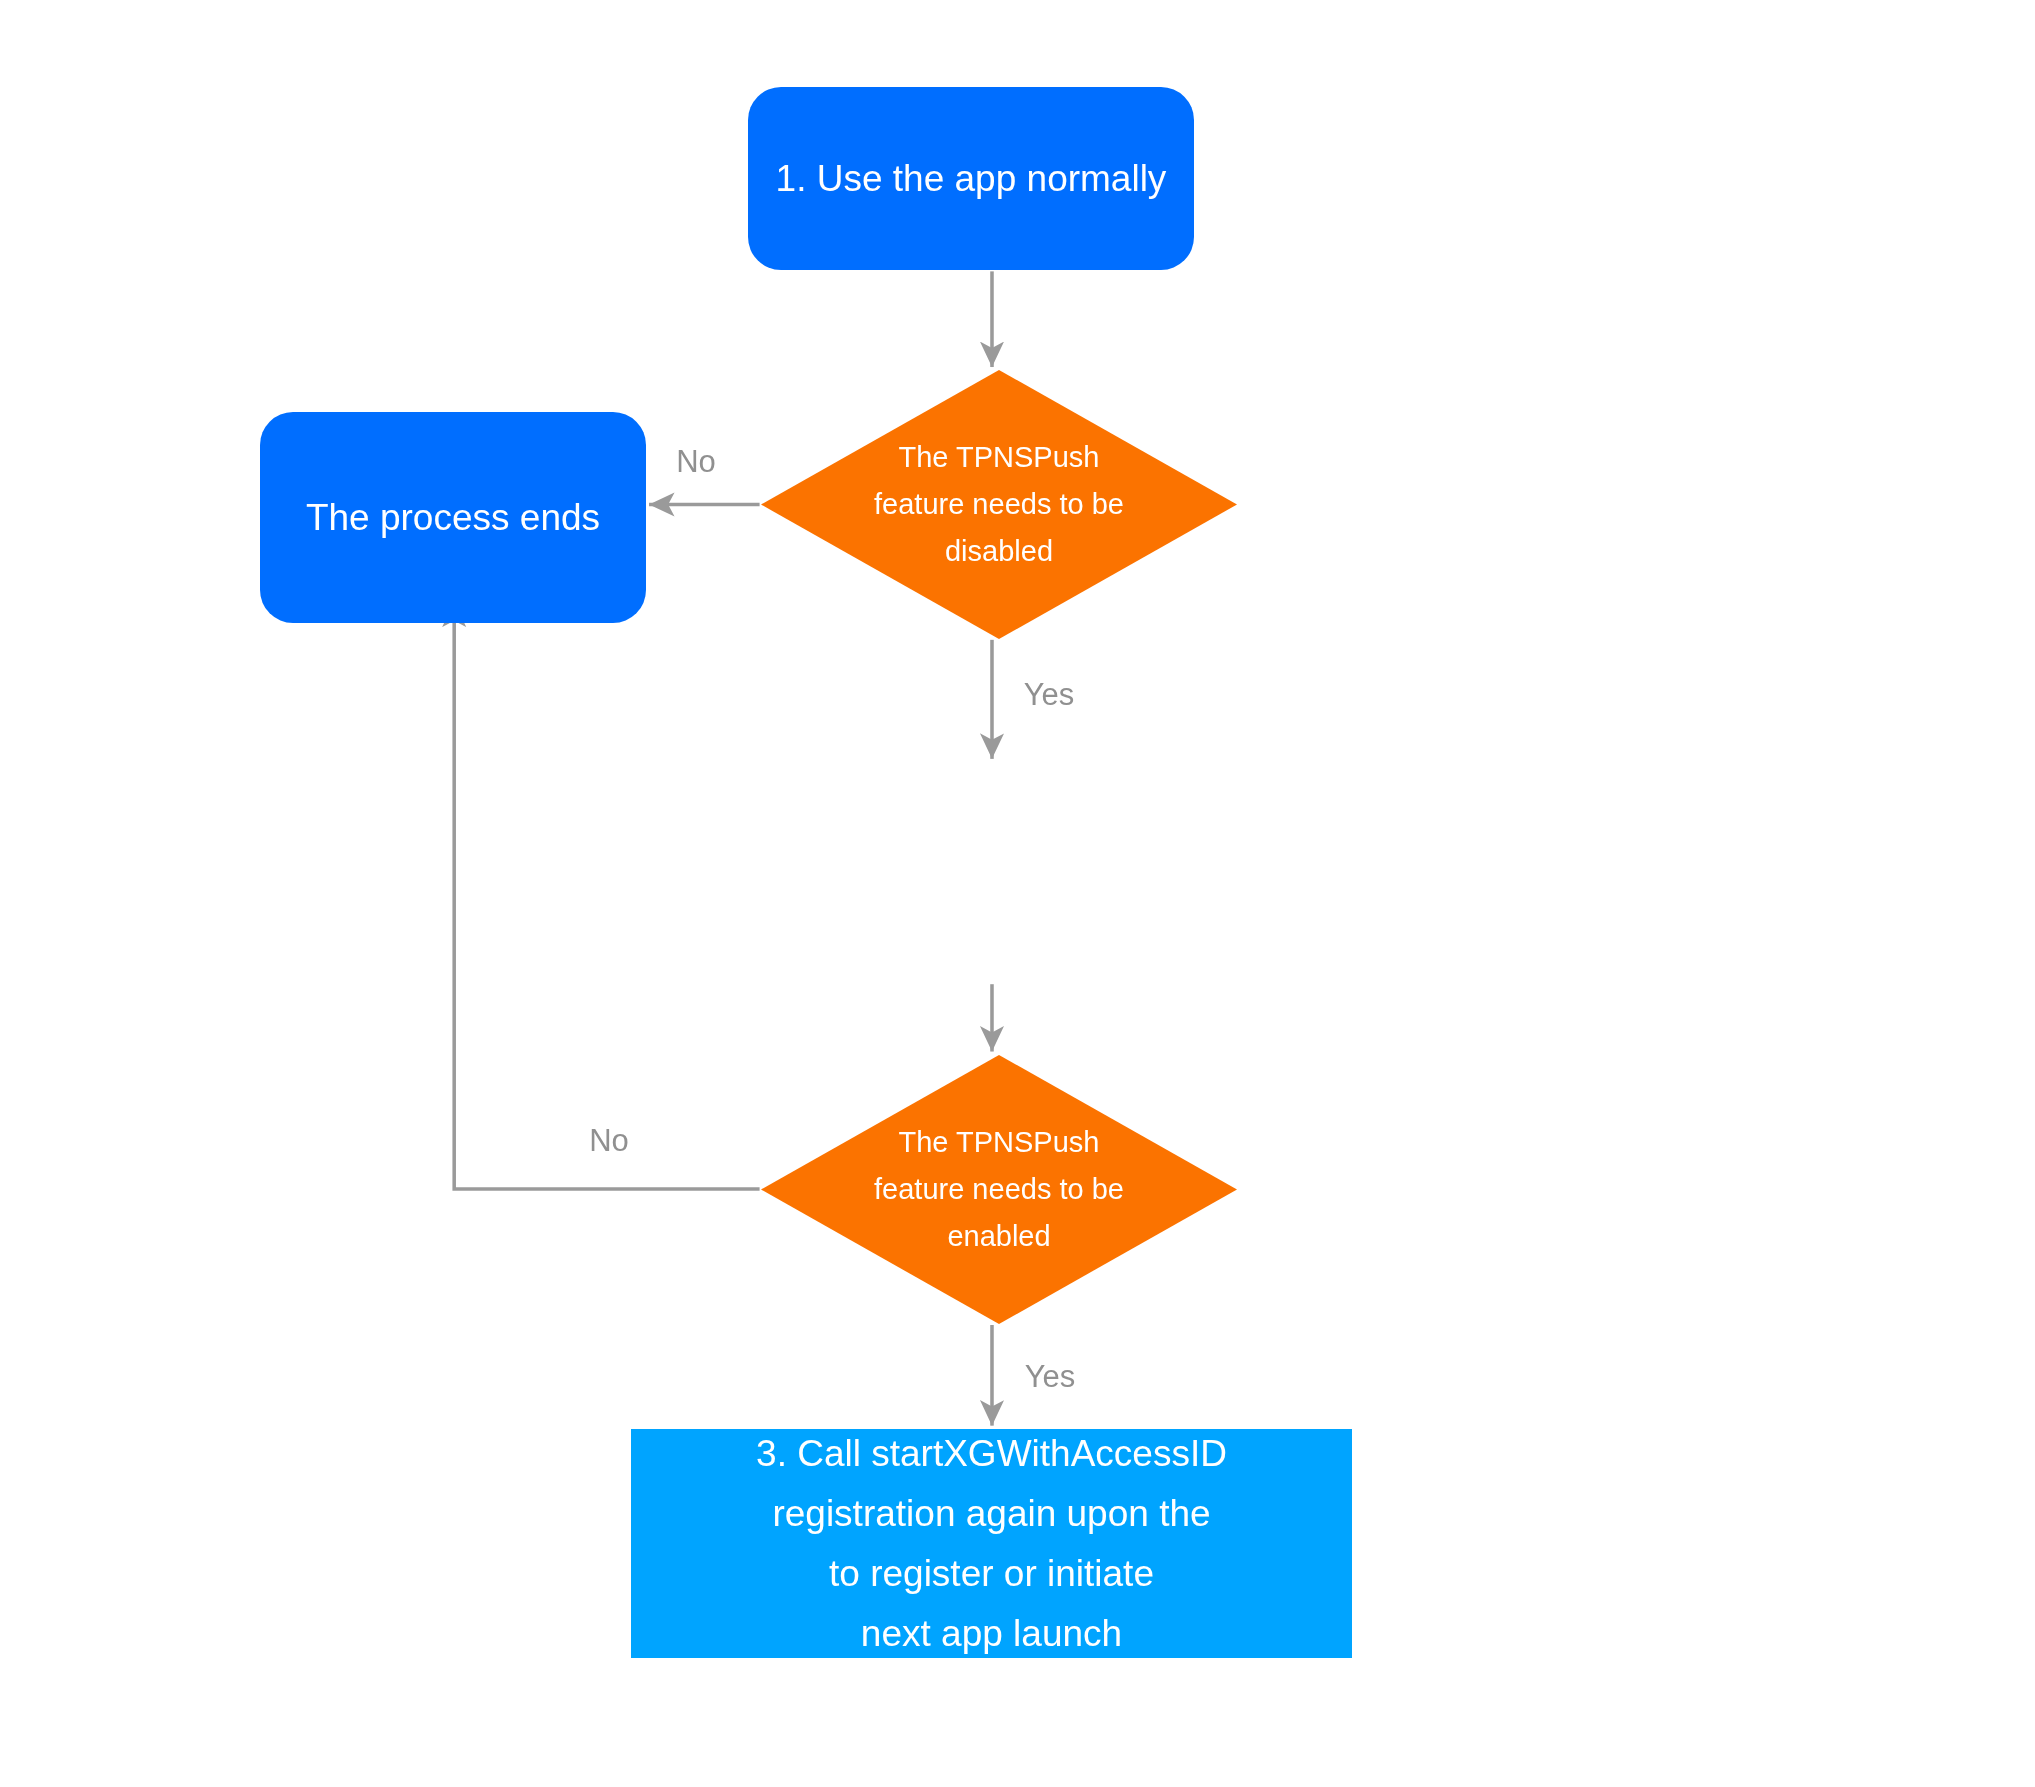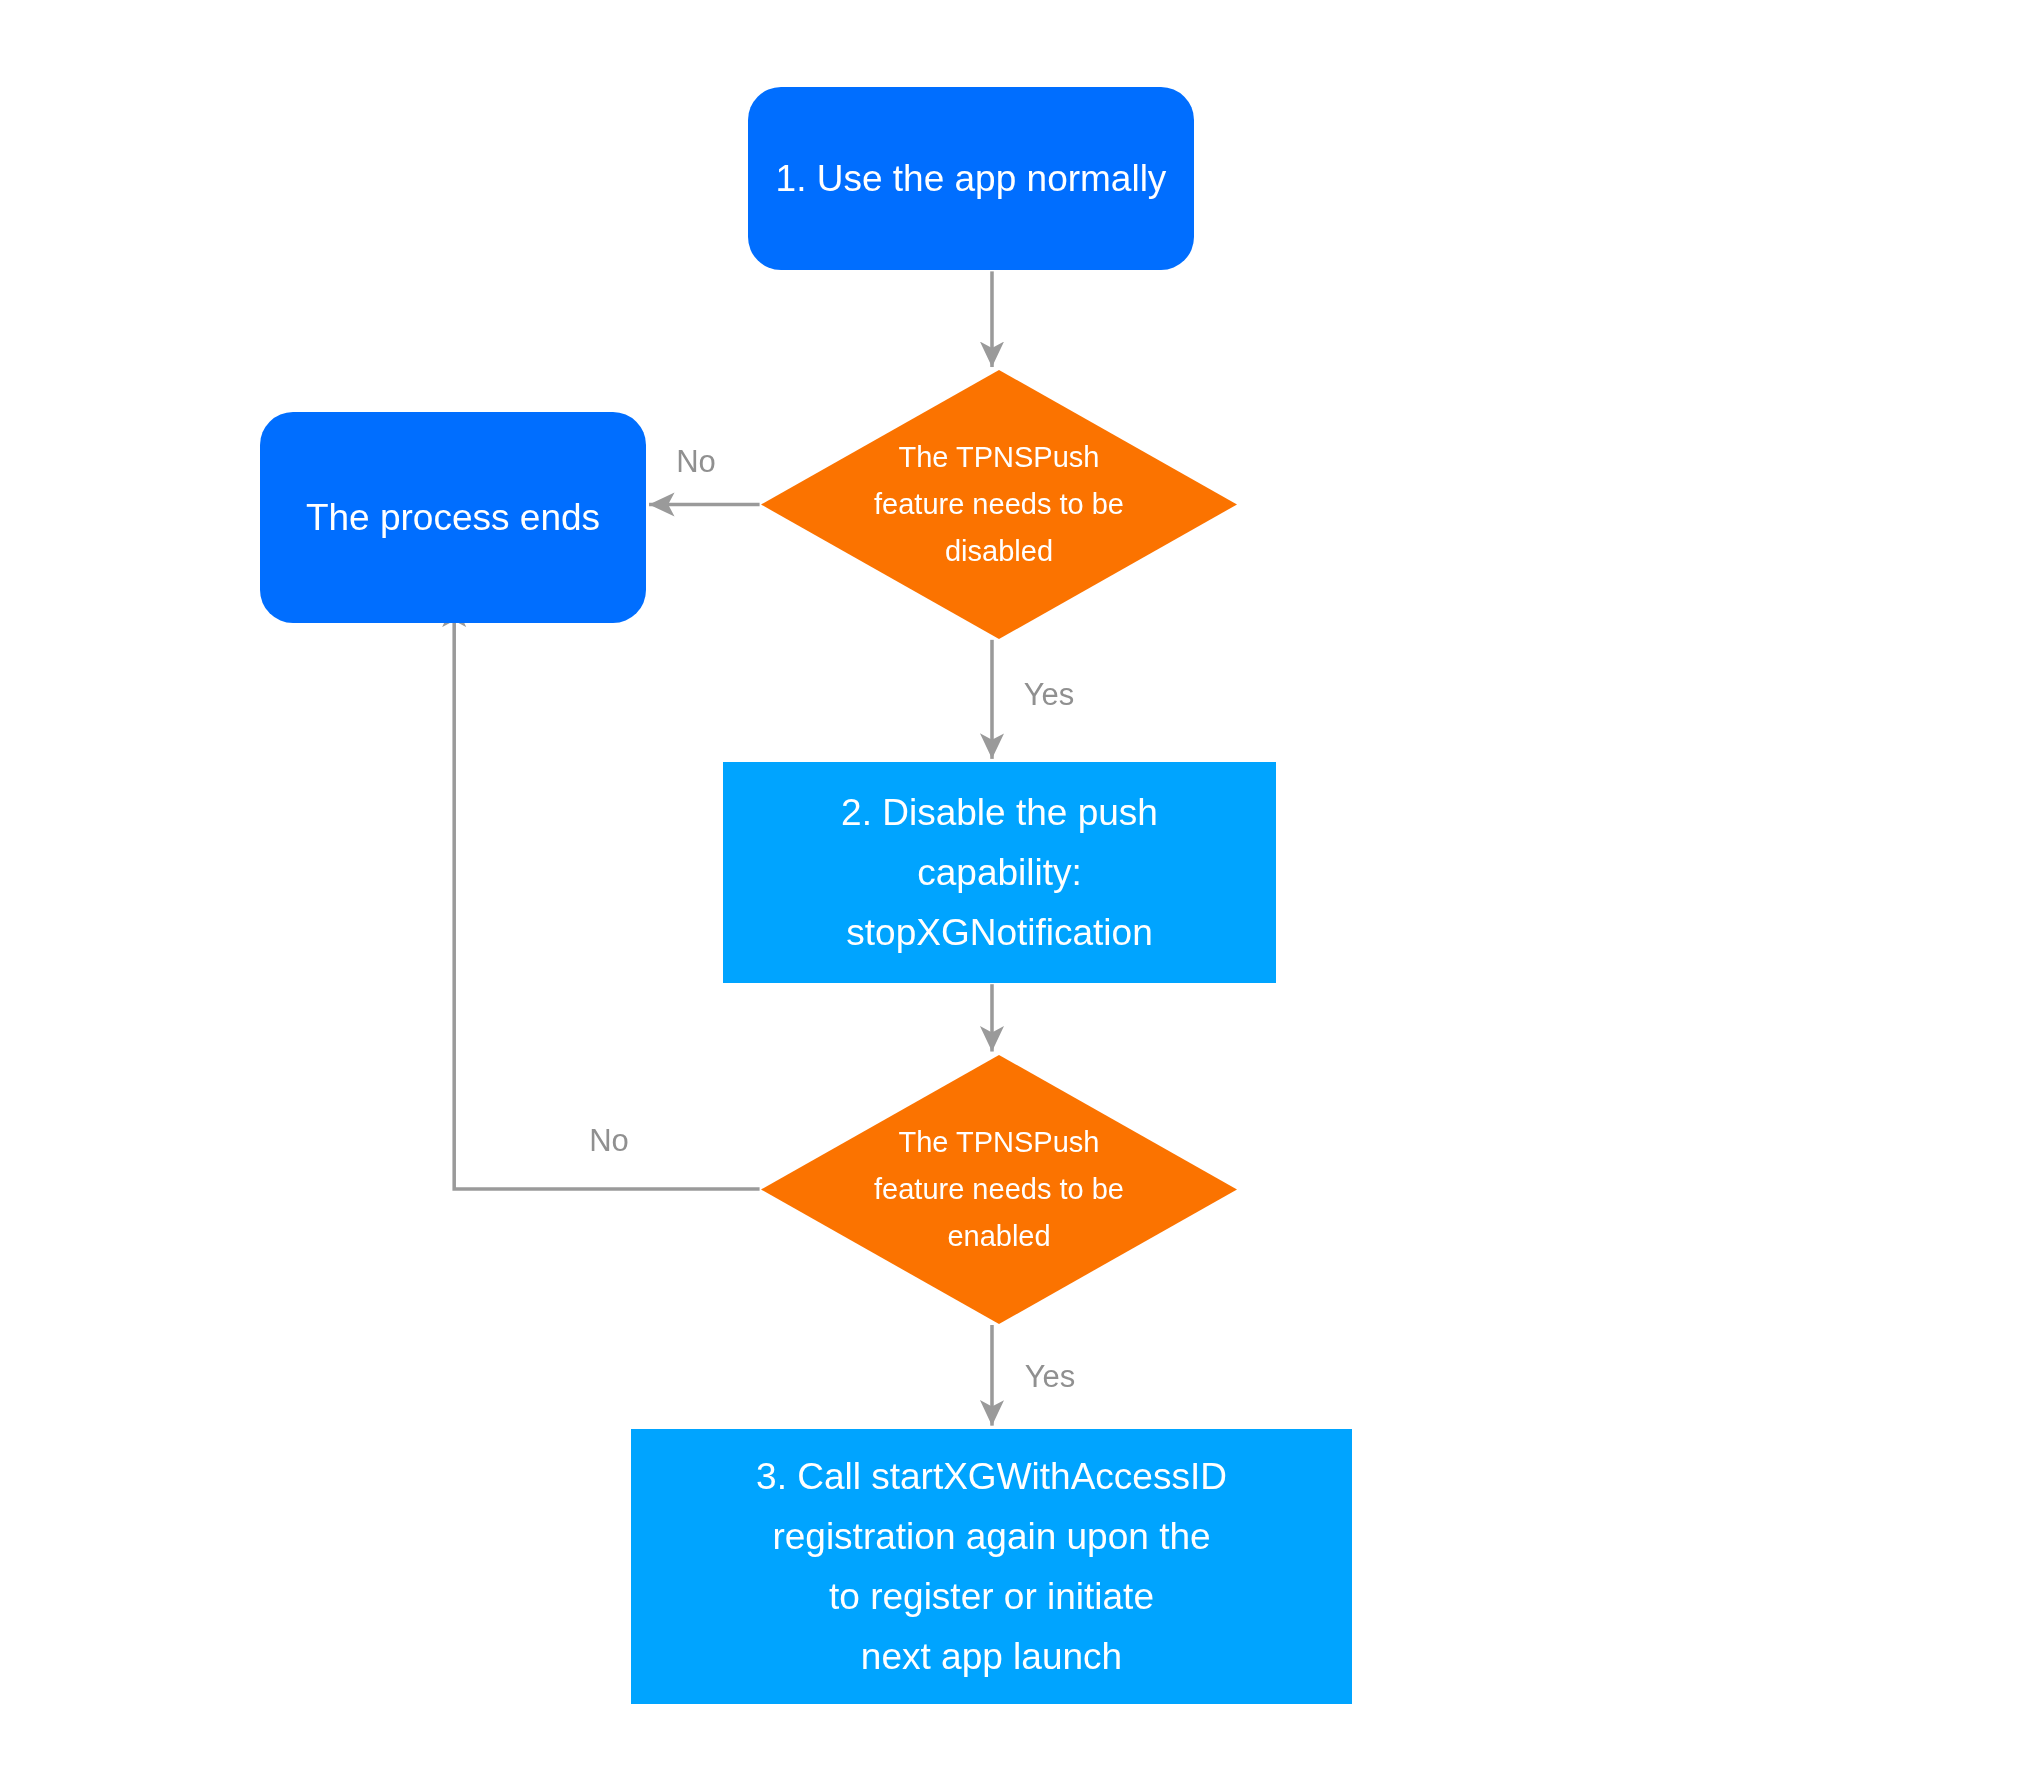--- a/index.html
+++ b/index.html
@@ -104,33 +104,28 @@
   <div class="node diamond diamond-text" style="left:761px; top:370px; width:476px; height:269px;">
     <span class="ln">The TPNSPush</span>
     <span class="ln">feature needs to be</span>
     <span class="ln">disabled</span>
   </div>
 
   <div class="node rounded blue single-text" style="left:260px; top:412px; width:386px; height:211px;">
     <span class="ln">The process ends</span>
   </div>
 
-  <div class="node lightblue step-text" style="left:723px; top:762px; width:553px; height:221px;">
-    <span class="ln">2. Disable the push</span>
-    <span class="ln">capability:</span>
-    <span class="ln">stopXGNotification</span>
-  </div>
 
   <div class="node diamond diamond-text" style="left:761px; top:1055px; width:476px; height:269px;">
     <span class="ln">The TPNSPush</span>
     <span class="ln">feature needs to be</span>
     <span class="ln">enabled</span>
   </div>
 
-  <div class="node lightblue step-text" style="left:631px; top:1429px; width:721px; height:275px;">
+  <div class="node lightblue step-text" style="left:631px; top:1429px; width:721px; height:229px;">
     <span class="ln">3. Call startXGWithAccessID</span>
     <span class="ln">registration again upon the</span>
     <span class="ln">to register or initiate</span>
     <span class="ln">next app launch</span>
   </div>
 
   <div class="edge-label" style="left:696px; top:462px;">No</div>
   <div class="edge-label" style="left:1049px; top:695px;">Yes</div>
   <div class="edge-label" style="left:609px; top:1141px;">No</div>
   <div class="edge-label" style="left:1050px; top:1377px;">Yes</div>

